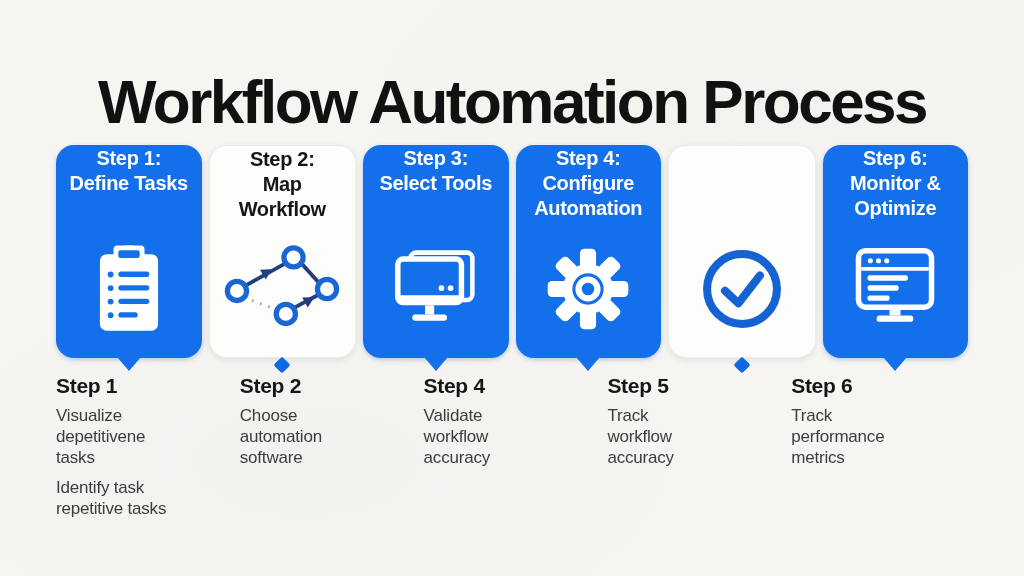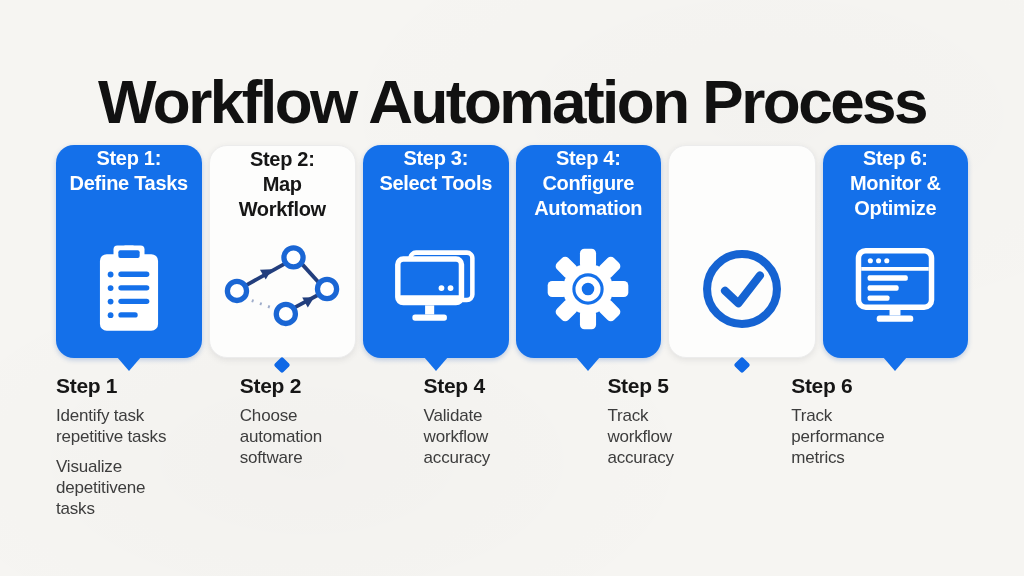--- a/index.html
+++ b/index.html
@@ -200,25 +200,25 @@
         </svg>
       </div>
       <div class="tail"></div>
     </div>
 
   </div>
 
   <div class="labels-row">
     <div class="label-cell">
       <div class="step-label">Step 1</div>
-      <div class="desc">Identify task
-repetitive tasks</div>
       <div class="desc">Visualize
 depetitivene
 tasks</div>
+      <div class="desc">Identify task
+repetitive tasks</div>
     </div>
     <div class="label-cell">
       <div class="step-label">Step 2</div>
       <div class="desc">Choose
 automation
 software</div>
     </div>
     <div class="label-cell">
       <div class="step-label">Step 4</div>
       <div class="desc">Validate

